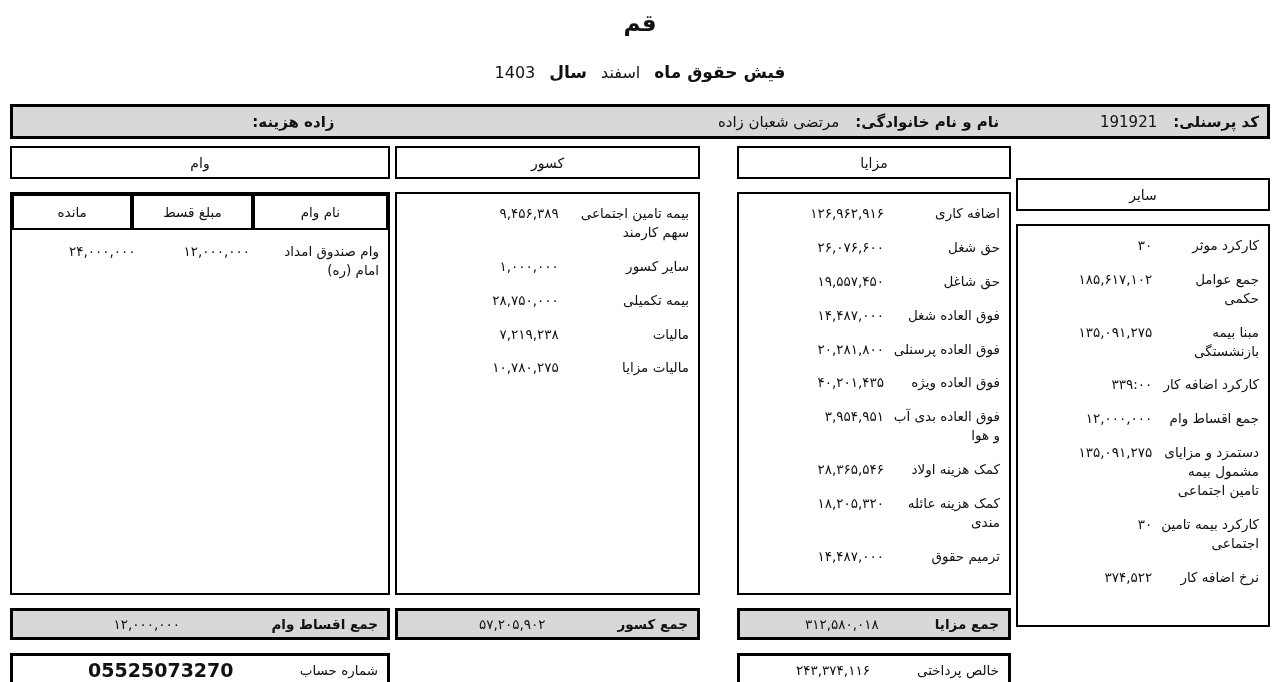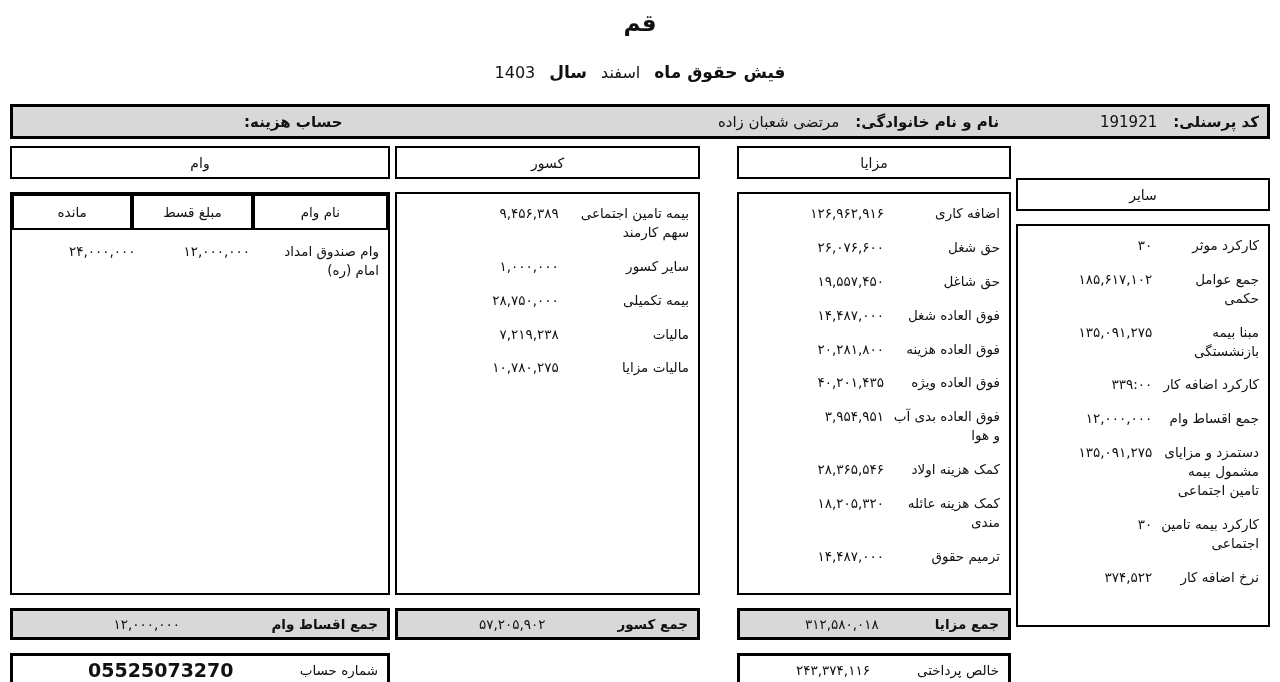--- a/index.html
+++ b/index.html
@@ -97,21 +97,21 @@
   <div class="id-bar">
     <div class="id-code">
       <span class="lbl">کد پرسنلی:</span>
       <span class="val">191921</span>
     </div>
     <div class="id-name">
       <span class="lbl">نام و نام خانوادگی:</span>
       <span>مرتضی شعبان زاده</span>
     </div>
     <div class="id-cost">
-      <span class="lbl">حساب هزینه:</span>
+      <span class="lbl">زاده هزینه:</span>
     </div>
   </div>
 
   <div class="cols">
 
     <div class="col c-other">
       <div class="hd">سایر</div>
       <div class="bd">
         <div class="row">
             <div class="lb">کارکرد موثر</div>
@@ -161,21 +161,21 @@
           </div>
         <div class="row">
             <div class="lb">حق شاغل</div>
             <div class="vl">۱۹,۵۵۷,۴۵۰</div>
           </div>
         <div class="row">
             <div class="lb">فوق العاده شغل</div>
             <div class="vl">۱۴,۴۸۷,۰۰۰</div>
           </div>
         <div class="row">
-            <div class="lb">فوق العاده هزینه</div>
+            <div class="lb">فوق العاده پرسنلی</div>
             <div class="vl">۲۰,۲۸۱,۸۰۰</div>
           </div>
         <div class="row">
             <div class="lb">فوق العاده ویژه</div>
             <div class="vl">۴۰,۲۰۱,۴۳۵</div>
           </div>
         <div class="row">
             <div class="lb">فوق العاده بدی آب و هوا</div>
             <div class="vl">۳,۹۵۴,۹۵۱</div>
           </div>

